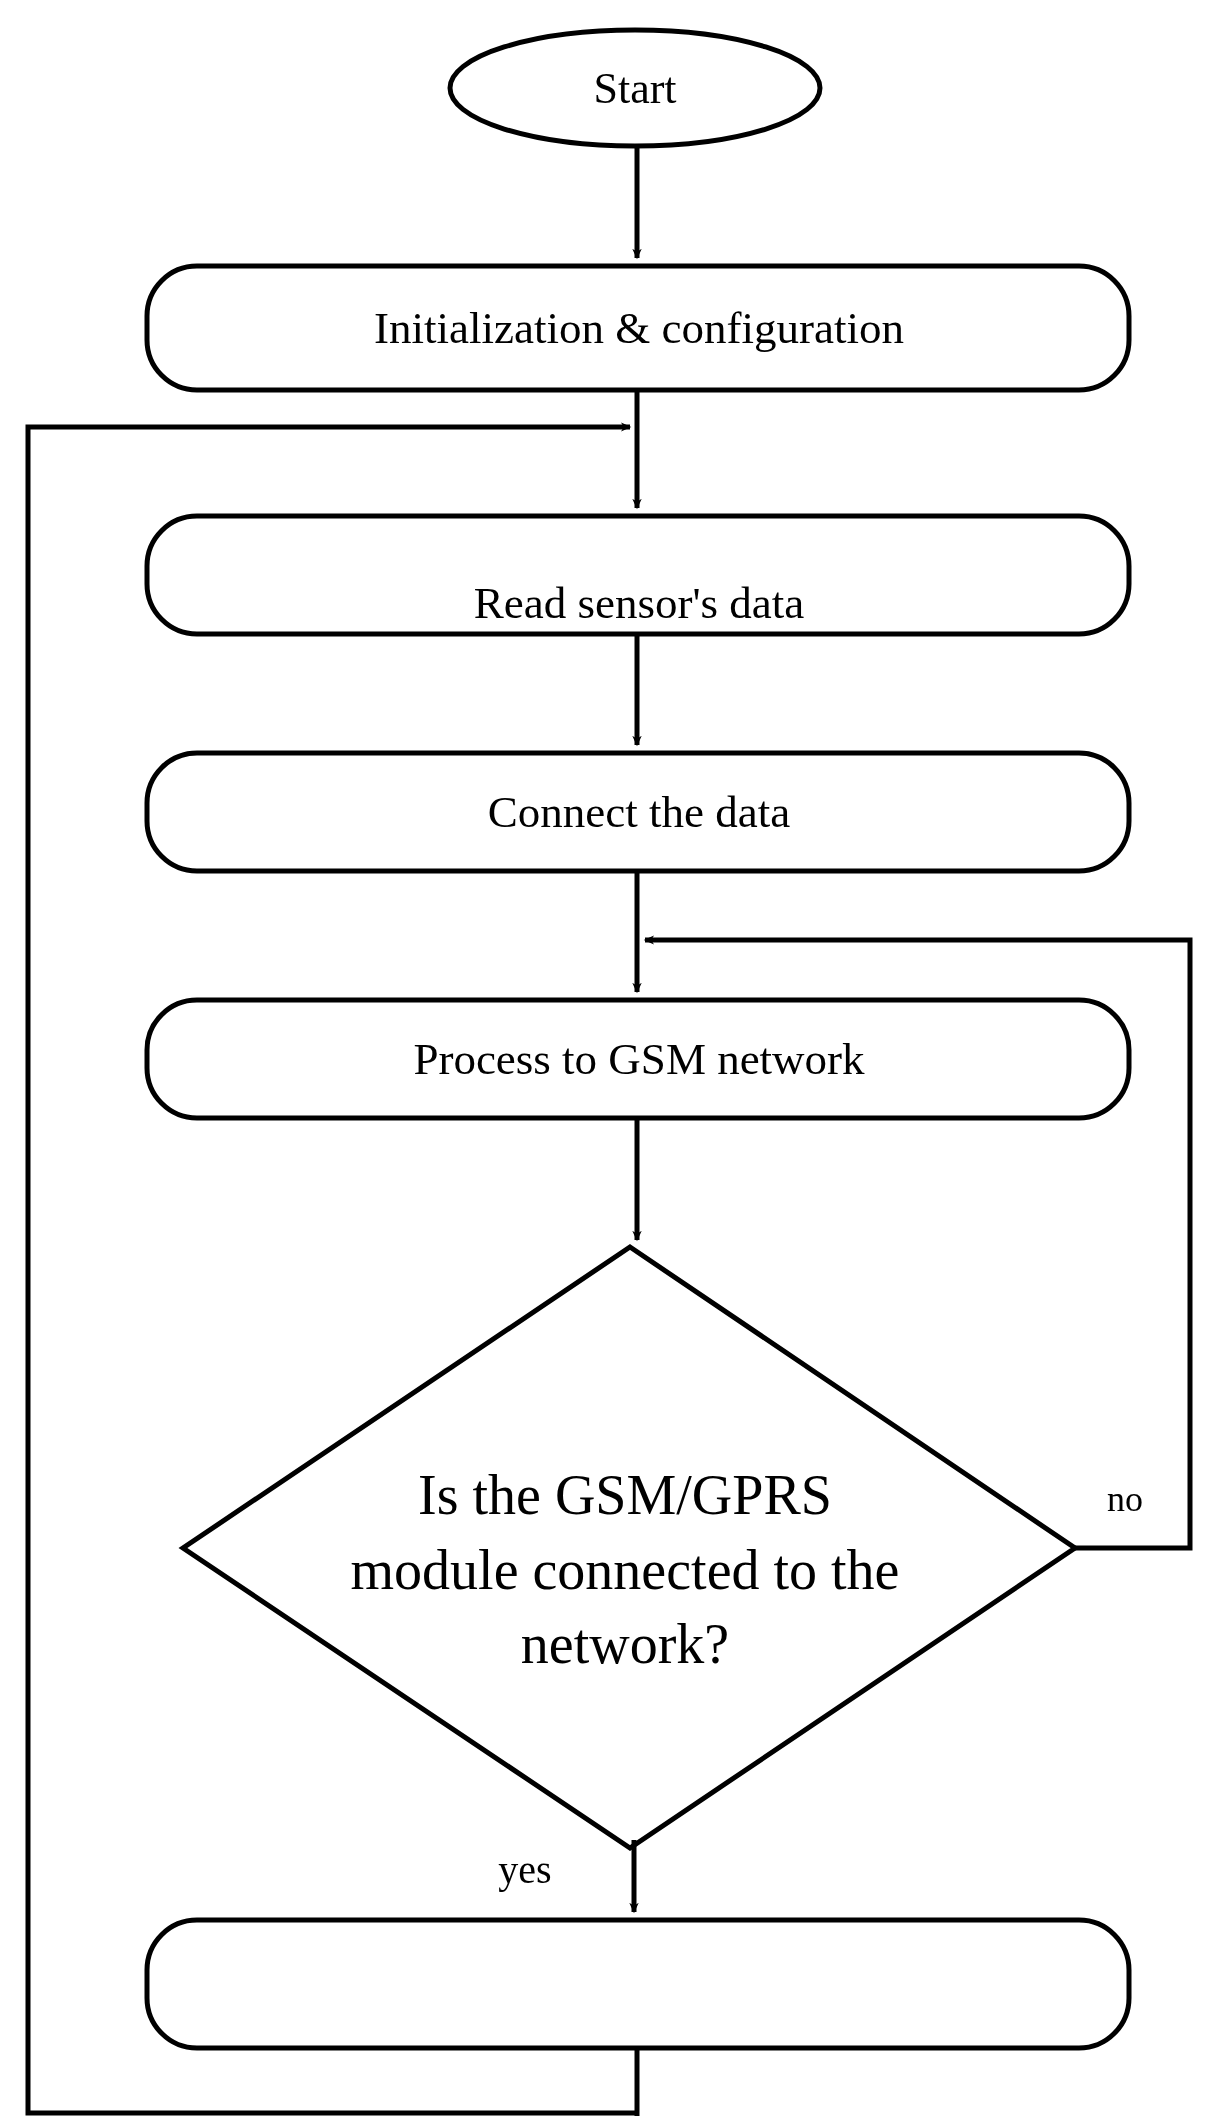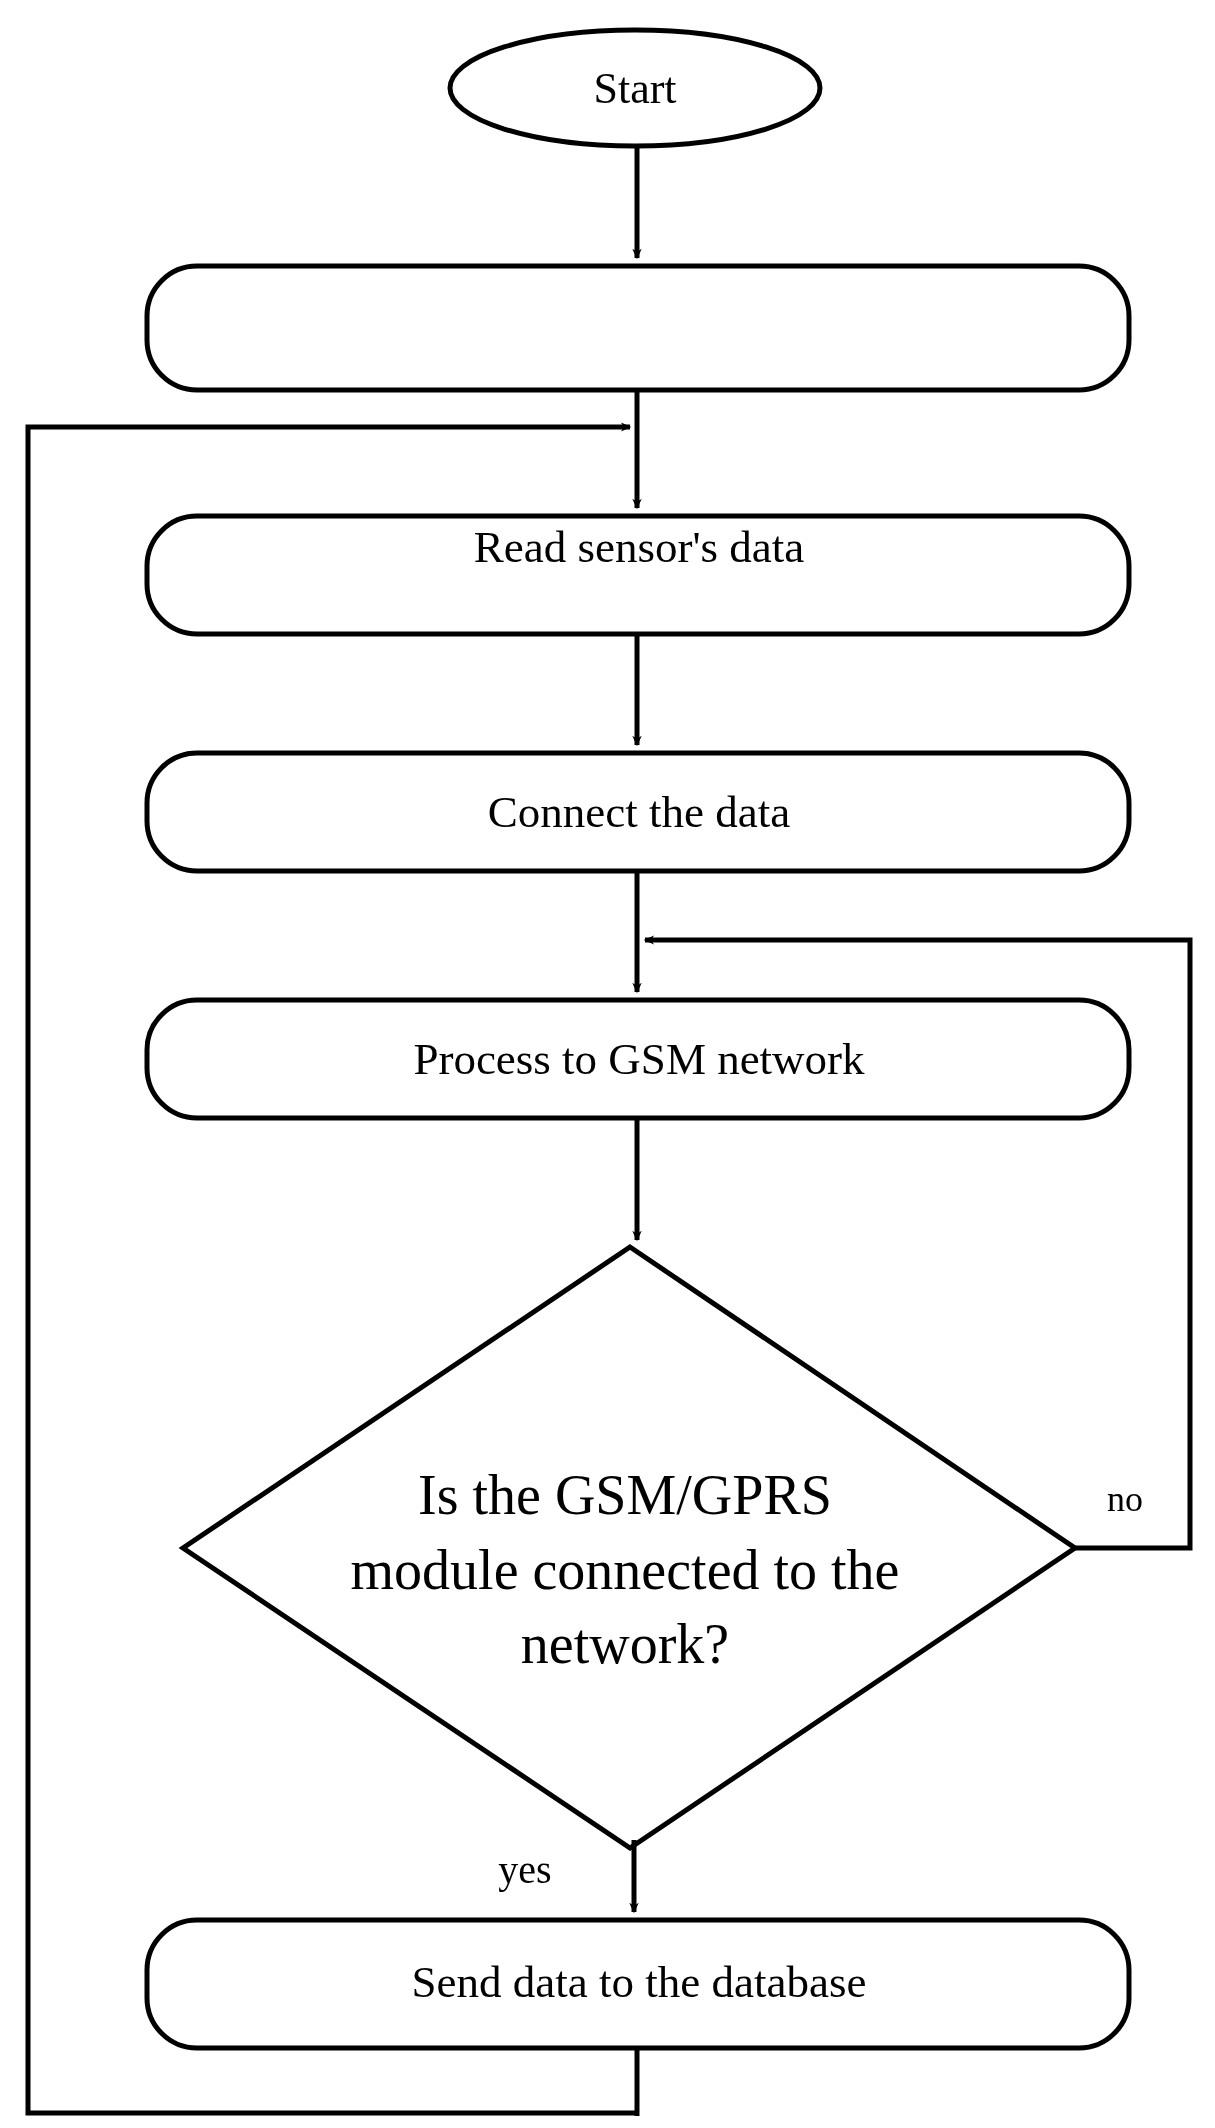--- a/index.html
+++ b/index.html
@@ -38,21 +38,21 @@
   .edge-label {
     position: absolute;
     color: #000000;
     font-family: "Liberation Serif", "DejaVu Serif", serif;
     font-weight: 400;
     white-space: pre;
     text-align: center;
   }
   .lbl-start     { left: 450px;  top: 30px;   width: 370px; height: 116px; font-size: 44px; }
   .lbl-init      { left: 150px;  top: 266px;  width: 978px; height: 124px; font-size: 45px; }
-  .lbl-read      { left: 150px;  top: 488px;  width: 978px; height: 118px; font-size: 45px; }
+  .lbl-read      { left: 150px;  top: 544px;  width: 978px; height: 118px; font-size: 45px; }
   .lbl-process   { left: 150px;  top: 753px;  width: 978px; height: 118px; font-size: 45px; }
   .lbl-connect   { left: 150px;  top: 1000px; width: 978px; height: 118px; font-size: 45px; }
   .lbl-decision  { left: 300px;  top: 1470px; width: 650px; height: 200px; font-size: 56px; line-height: 1.33; }
   .lbl-send      { left: 150px;  top: 1920px; width: 978px; height: 124px; font-size: 45px; }
   .lbl-no        { left: 1080px; top: 1478px; width: 90px;  font-size: 36px; }
   .lbl-yes       { left: 470px;  top: 1846px; width: 110px; font-size: 40px; }
 </style>
 </head>
 <body>
 
@@ -94,30 +94,30 @@
     <line x1="637" y1="1118" x2="637" y2="1240" stroke="#000000" stroke-width="5" marker-end="url(#arrowhead)"></line>
 
     <line x1="634" y1="1840" x2="634" y2="1912" stroke="#000000" stroke-width="5" marker-end="url(#arrowhead)"></line>
 
     <line x1="637" y1="2048" x2="637" y2="2116" stroke="#000000" stroke-width="5"></line>
 
   </svg>
 
   <div class="node-label lbl-start">Start</div>
 
+  <div class="node-label lbl-init">Initialization &amp; configuration</div>
 
   <div class="node-label lbl-read">Read sensor's data</div>
 
   <div class="node-label lbl-process">Connect the data</div>
 
   <div class="node-label lbl-connect">Process to GSM network</div>
 
   <div class="node-label lbl-decision">Is the GSM/GPRS
 module connected to the
 network?</div>
 
-  <div class="node-label lbl-send">Send data to the database</div>
 
   <div class="edge-label lbl-no">no</div>
 
   <div class="edge-label lbl-yes">yes</div>
 
 </div>
 
 </body></html>

